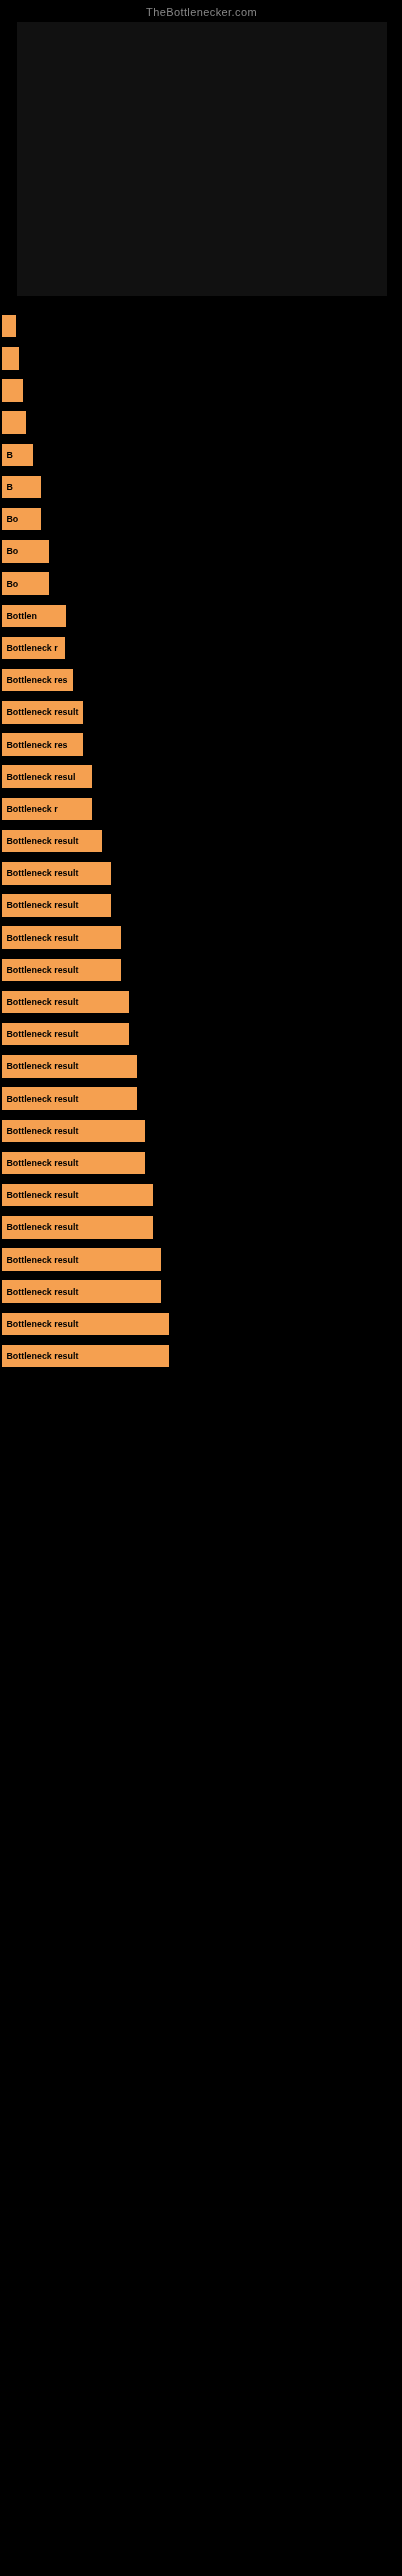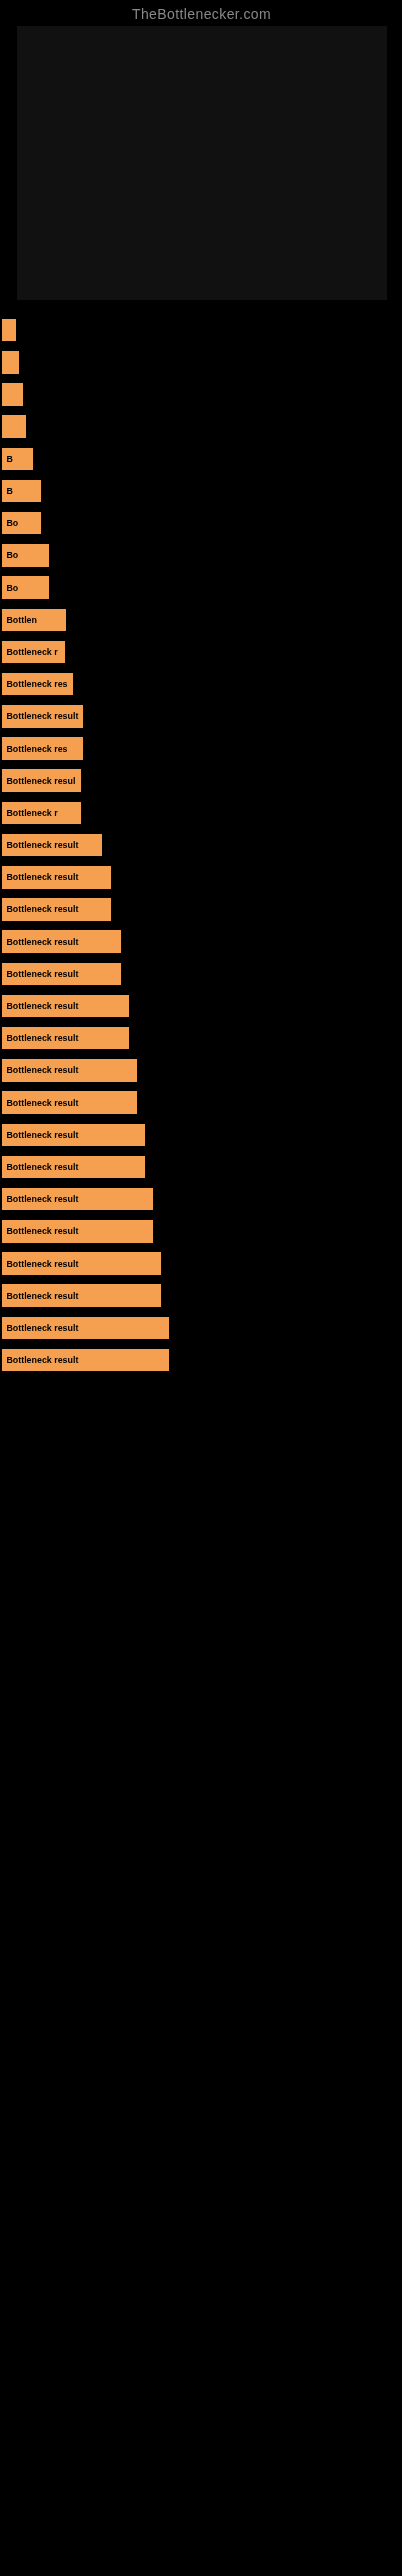--- a/index.html
+++ b/index.html
@@ -6,21 +6,21 @@
     body {
       background-color: #000;
       width: 403px;
       min-height: 2576px;
       font-family: Arial, sans-serif;
       position: relative;
     }
 
     .site-title {
       color: #888;
-      font-size: 14px;
+      font-size: 11px;
       text-align: center;
       padding: 6.4px 0 3.2px 0;
       letter-spacing: 0.4px;
     }
 
     .chart-area {
       width: 370px;
       height: 274px;
       margin: 0 auto 8px auto;
       background: #111;
@@ -56,21 +56,21 @@
     .w2  { width: 17.7px; }
     .w3  { width: 21px; }
     .w4  { width: 24px; }
     .w5  { width: 31px; }
     .w6  { width: 39px; }
     .w7  { width: 47px; }
     .w8  { width: 64px; }
     .w9  { width: 63px; }
     .w10 { width: 71px; }
     .w11 { width: 81px; }
-    .w12 { width: 79px; }
+    .w12 { width: 90px; }
     .w13 { width: 100px; }
     .w14 { width: 109px; }
     .w15 { width: 119px; }
     .w16 { width: 127px; }
     .w17 { width: 135px; }
     .w18 { width: 143px; }
     .w19 { width: 151px; }
     .w20 { width: 159px; }
     .w21 { width: 167px; }
   </style>

